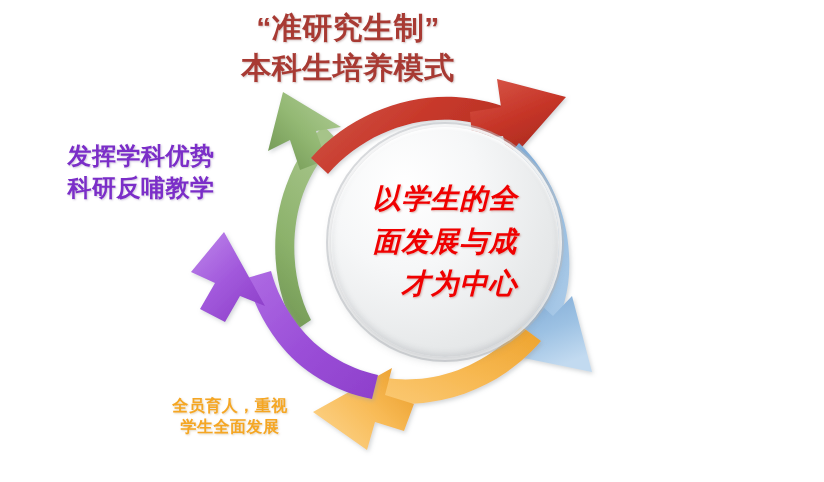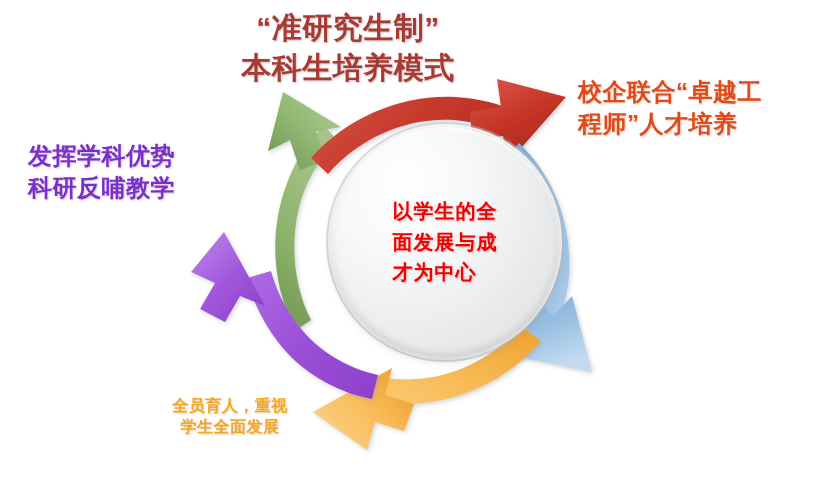--- a/index.html
+++ b/index.html
@@ -50,20 +50,21 @@
     color: #E04A18;
     text-align: left;
     text-shadow: 1px 1px 2px rgba(190,140,110,0.45);
   }
   .label-left {
     left: 28px;
     top: 140px;
     width: 226px;
     font-size: 24px;
     color: #7B2EC8;
+    text-align: center;
     text-shadow: 1px 1px 2px rgba(150,130,180,0.45);
   }
   .label-bottomright {
     left: 580px;
     top: 366px;
     width: 230px;
     font-size: 23px;
     color: #22A0E0;
     text-align: left;
     text-shadow: 1px 1px 2px rgba(130,170,200,0.45);
@@ -91,28 +92,29 @@
       inset 0 2px 3px rgba(255,255,255,0.95),
       inset 0 -3px 6px rgba(120,125,130,0.22),
       0 4px 9px rgba(110,115,120,0.30),
       0 0 0 3px rgba(252,252,252,0.92),
       0 0 0 5px rgba(186,190,194,0.55);
     display: flex;
     align-items: center;
     justify-content: center;
   }
   #center-text {
-    font-size: 20px;
+    font-size: 28px;
     font-weight: bold;
     color: #F00000;
-    text-align: left;
+    text-align: right;
     line-height: 1.52;
     white-space: pre-line;
     letter-spacing: 1px;
     text-shadow: 1px 1px 2px rgba(180,90,80,0.45);
+    font-style: italic;
   }
 </style>
 </head>
 <body>
 
 <div id="stage">
 
   <svg id="diagram-svg" viewBox="0 0 824 482">
     <defs>
       <linearGradient id="gradGreen" x1="0" y1="1" x2="0.3" y2="0">
@@ -258,22 +260,20 @@
 
   <div id="center-circle">
     <div id="center-text">以学生的全
 面发展与成
 才为中心</div>
   </div>
 
   <div class="label label-top">“准研究生制”
 本科生培养模式</div>
 
-  <div class="label label-topright">校企联合“卓越工
-程师”人才培养</div>
 
   <div class="label label-left">发挥学科优势
 科研反哺教学</div>
 
 
   <div class="label label-bottomleft">全员育人，重视
 学生全面发展</div>
 
 </div>
 

